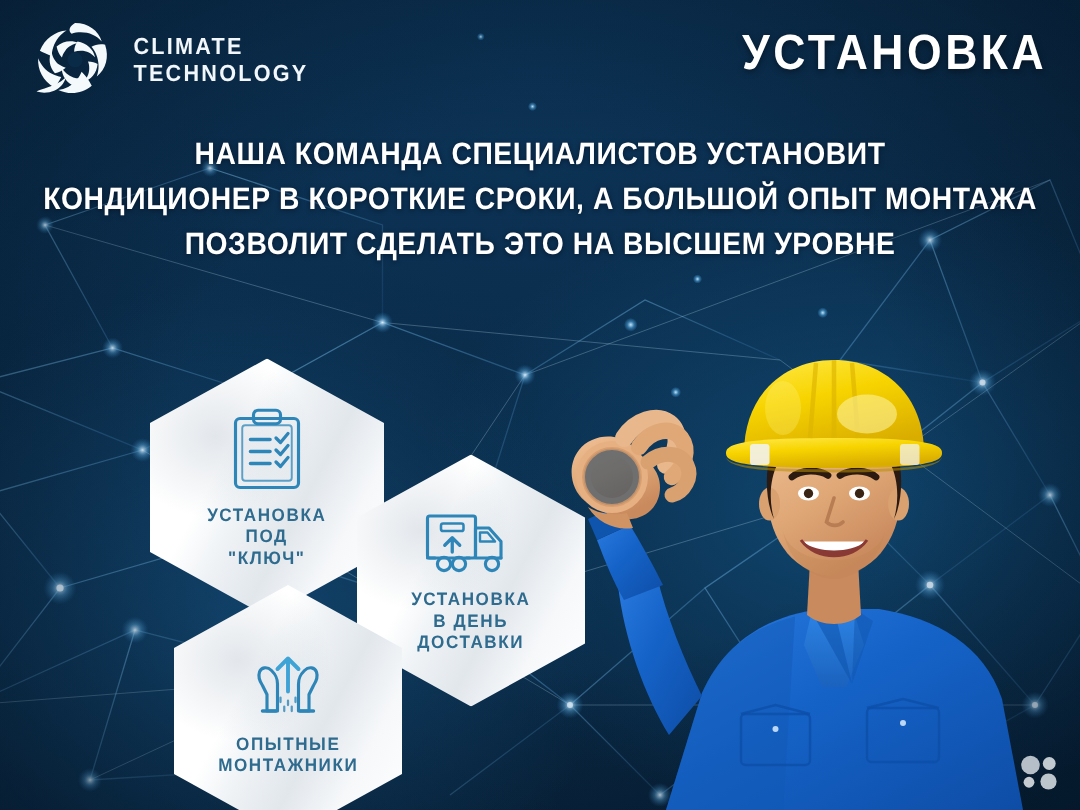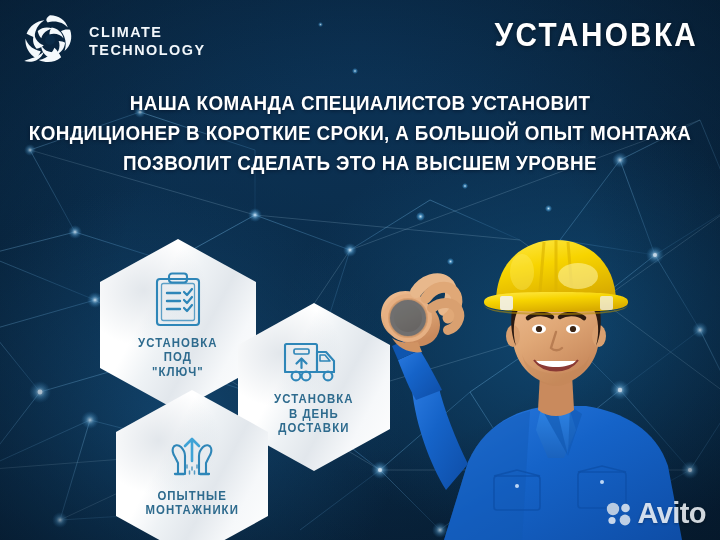--- a/index.html
+++ b/index.html
@@ -426,16 +426,15 @@
     </div>
   </div>
 
   <div class="avito">
     <svg class="avito-dots" viewBox="0 0 26 26">
       <circle cx="7" cy="8" r="6.2" fill="#dfe6ec" opacity=".92"></circle>
       <circle cx="19.5" cy="7" r="4.3" fill="#eff3f7" opacity=".92"></circle>
       <circle cx="19" cy="19" r="5.4" fill="#e7edf2" opacity=".92"></circle>
       <circle cx="6" cy="19.5" r="3.6" fill="#f3f6f9" opacity=".92"></circle>
     </svg>
-    <div class="avito-text">Avito</div>
   </div>
 
 </div>
 
 </body></html>

